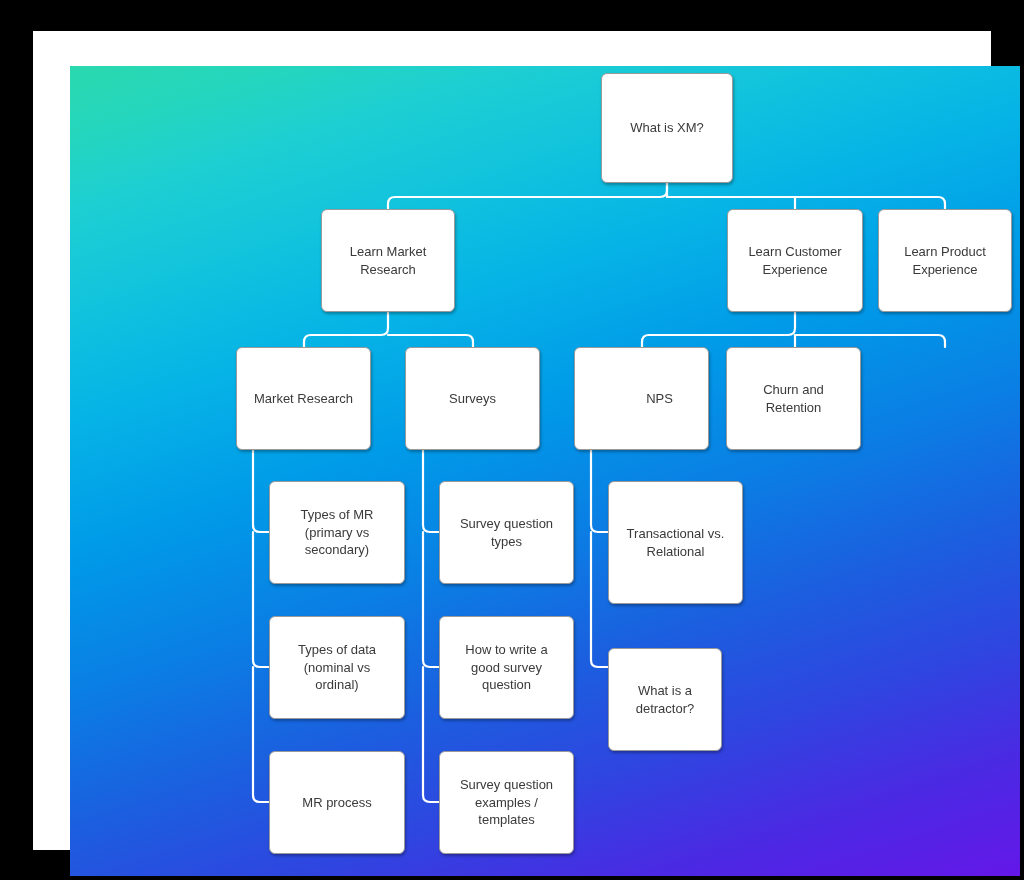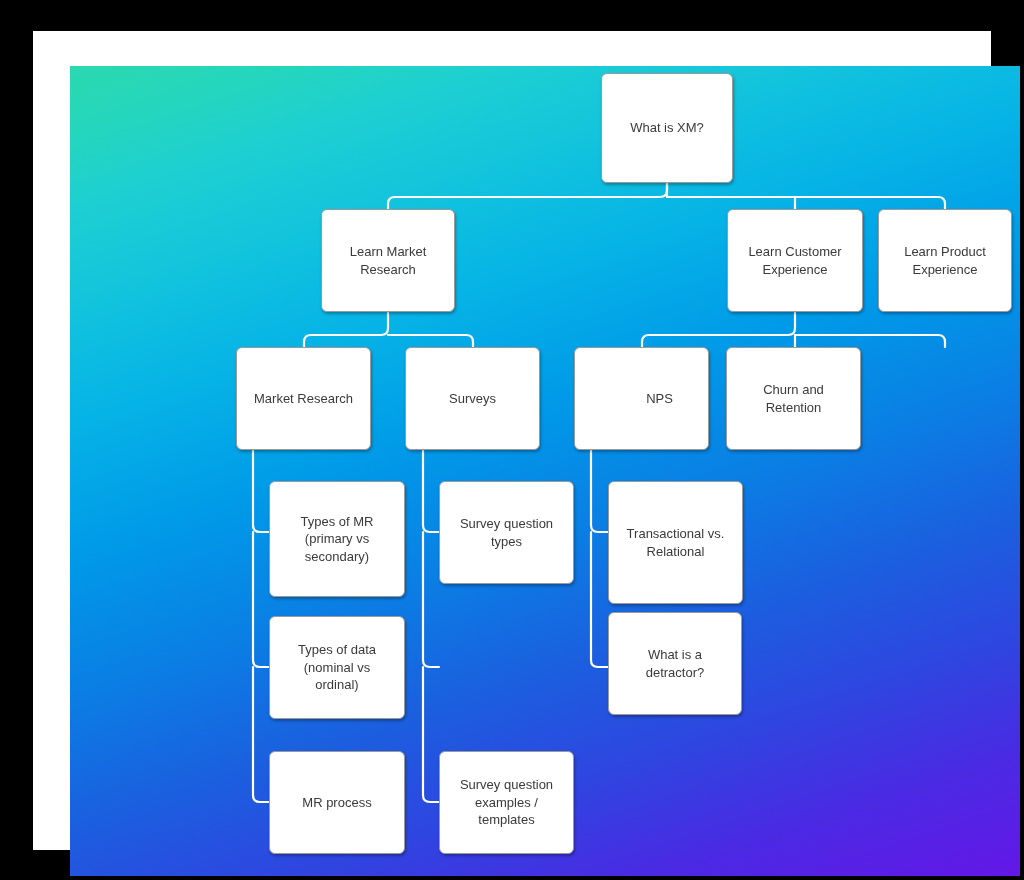--- a/index.html
+++ b/index.html
@@ -124,31 +124,34 @@
 Research</div>
       <div class="node" style="left: 657px; top: 143px; width: 136px; height: 103px;">Learn Customer
 Experience</div>
       <div class="node" style="left: 808px; top: 143px; width: 134px; height: 103px;">Learn Product
 Experience</div>
       <div class="node" style="left: 166px; top: 281px; width: 135px; height: 103px;">Market Research</div>
       <div class="node" style="left: 335px; top: 281px; width: 135px; height: 103px;">Surveys</div>
       <div class="node" style="left: 504px; top: 281px; width: 135px; height: 103px; padding-left: 44px;">NPS</div>
       <div class="node" style="left: 656px; top: 281px; width: 135px; height: 103px;">Churn and
 Retention</div>
-      <div class="node" style="left: 199px; top: 415px; width: 136px; height: 116px;">Types of MR
+      <div class="node" style="left: 199px; top: 415px; width: 136px; height: 103px;">Types of MR
 (primary vs
 secondary)</div>
       <div class="node" style="left: 369px; top: 415px; width: 135px; height: 103px;">Survey question
 types</div>
       <div class="node" style="left: 538px; top: 415px; width: 135px; height: 123px;">Transactional vs.
 Relational</div>
       <div class="node" style="left: 199px; top: 550px; width: 136px; height: 103px;">Types of data
 (nominal vs
 ordinal)</div>
-      <div class="node" style="left: 538px; top: 546px; width: 134px; height: 103px;">What is a
+      <div class="node" style="left: 369px; top: 550px; width: 135px; height: 103px;">How to write a
+good survey
+question</div>
+      <div class="node" style="left: 538px; top: 582px; width: 114px; height: 103px;">What is a
 detractor?</div>
       <div class="node" style="left: 199px; top: 685px; width: 136px; height: 103px;">MR process</div>
       <div class="node" style="left: 369px; top: 685px; width: 135px; height: 103px;">Survey question
 examples /
 templates</div>
 
     </div>
   </div>
 </div>
 

